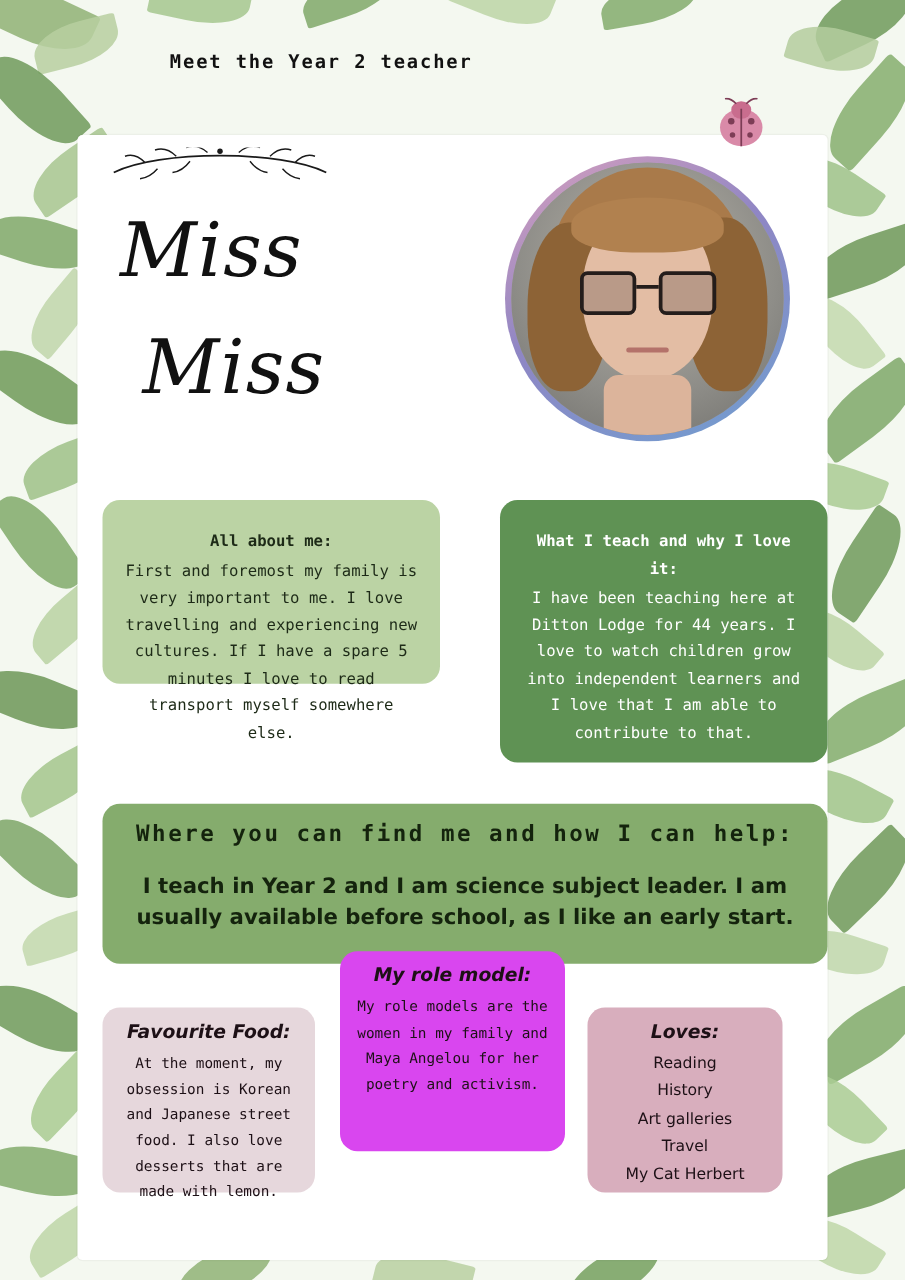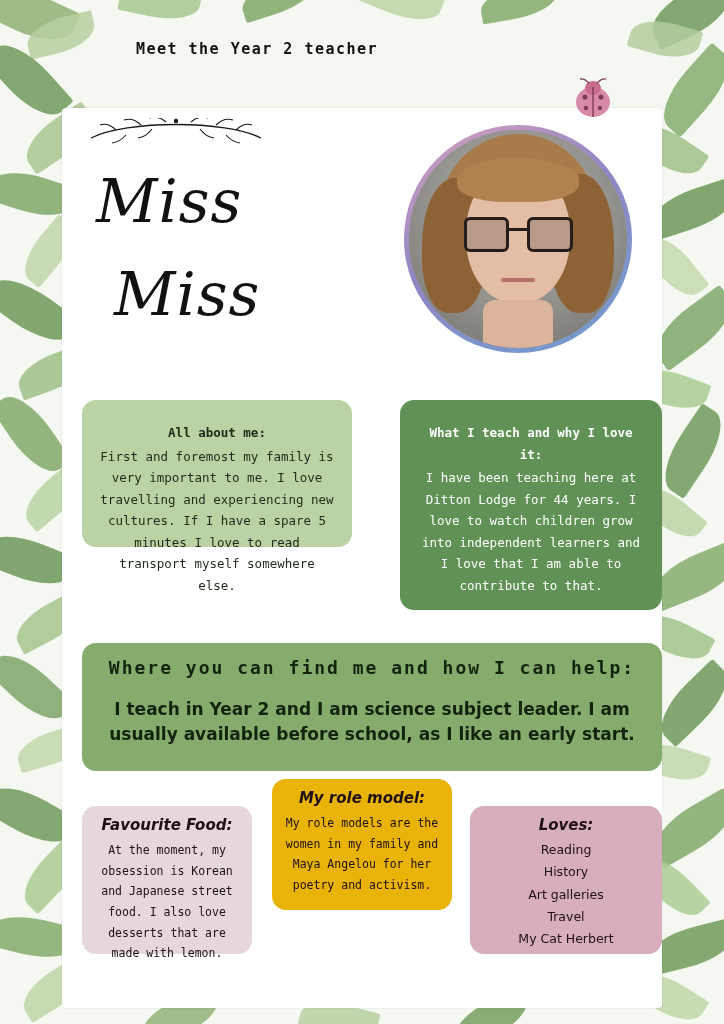--- a/index.html
+++ b/index.html
@@ -187,22 +187,22 @@
     font-weight: bold;
     font-size: 15px;
     margin-bottom: 5px;
     font-style: italic;
   }
   .smallbox .body {
     font-size: 11.5px;
     line-height: 1.62;
   }
   #box-food { left: 82px; top: 806px; width: 170px; height: 148px; background: #e6d7dc; }
-  #box-model { left: 272px; top: 779px; width: 180px; height: 131px; background: #eab308; }
-  #box-loves { left: 470px; top: 806px; width: 192px; height: 148px; background: #d8aebd; }
+  #box-model { left: 272px; top: 761px; width: 180px; height: 160px; background: #d946ef; }
+  #box-loves { left: 470px; top: 806px; width: 156px; height: 148px; background: #d8aebd; }
   #box-loves .body { line-height: 1.78; font-family: "DejaVu Sans", sans-serif; font-size: 12.5px; }
 </style>
 </head>
 <body>
 
 <div id="poster">
 
   <div class="leaf-layer">
     <div class="leaf" style="left:-10px;top:-6px;width:86px;height:42px;background:#8fb174;transform:rotate(25deg);"></div>
     <div class="leaf" style="left:26px;top:18px;width:70px;height:34px;background:#b7cfa0;transform:rotate(-14deg);"></div>

